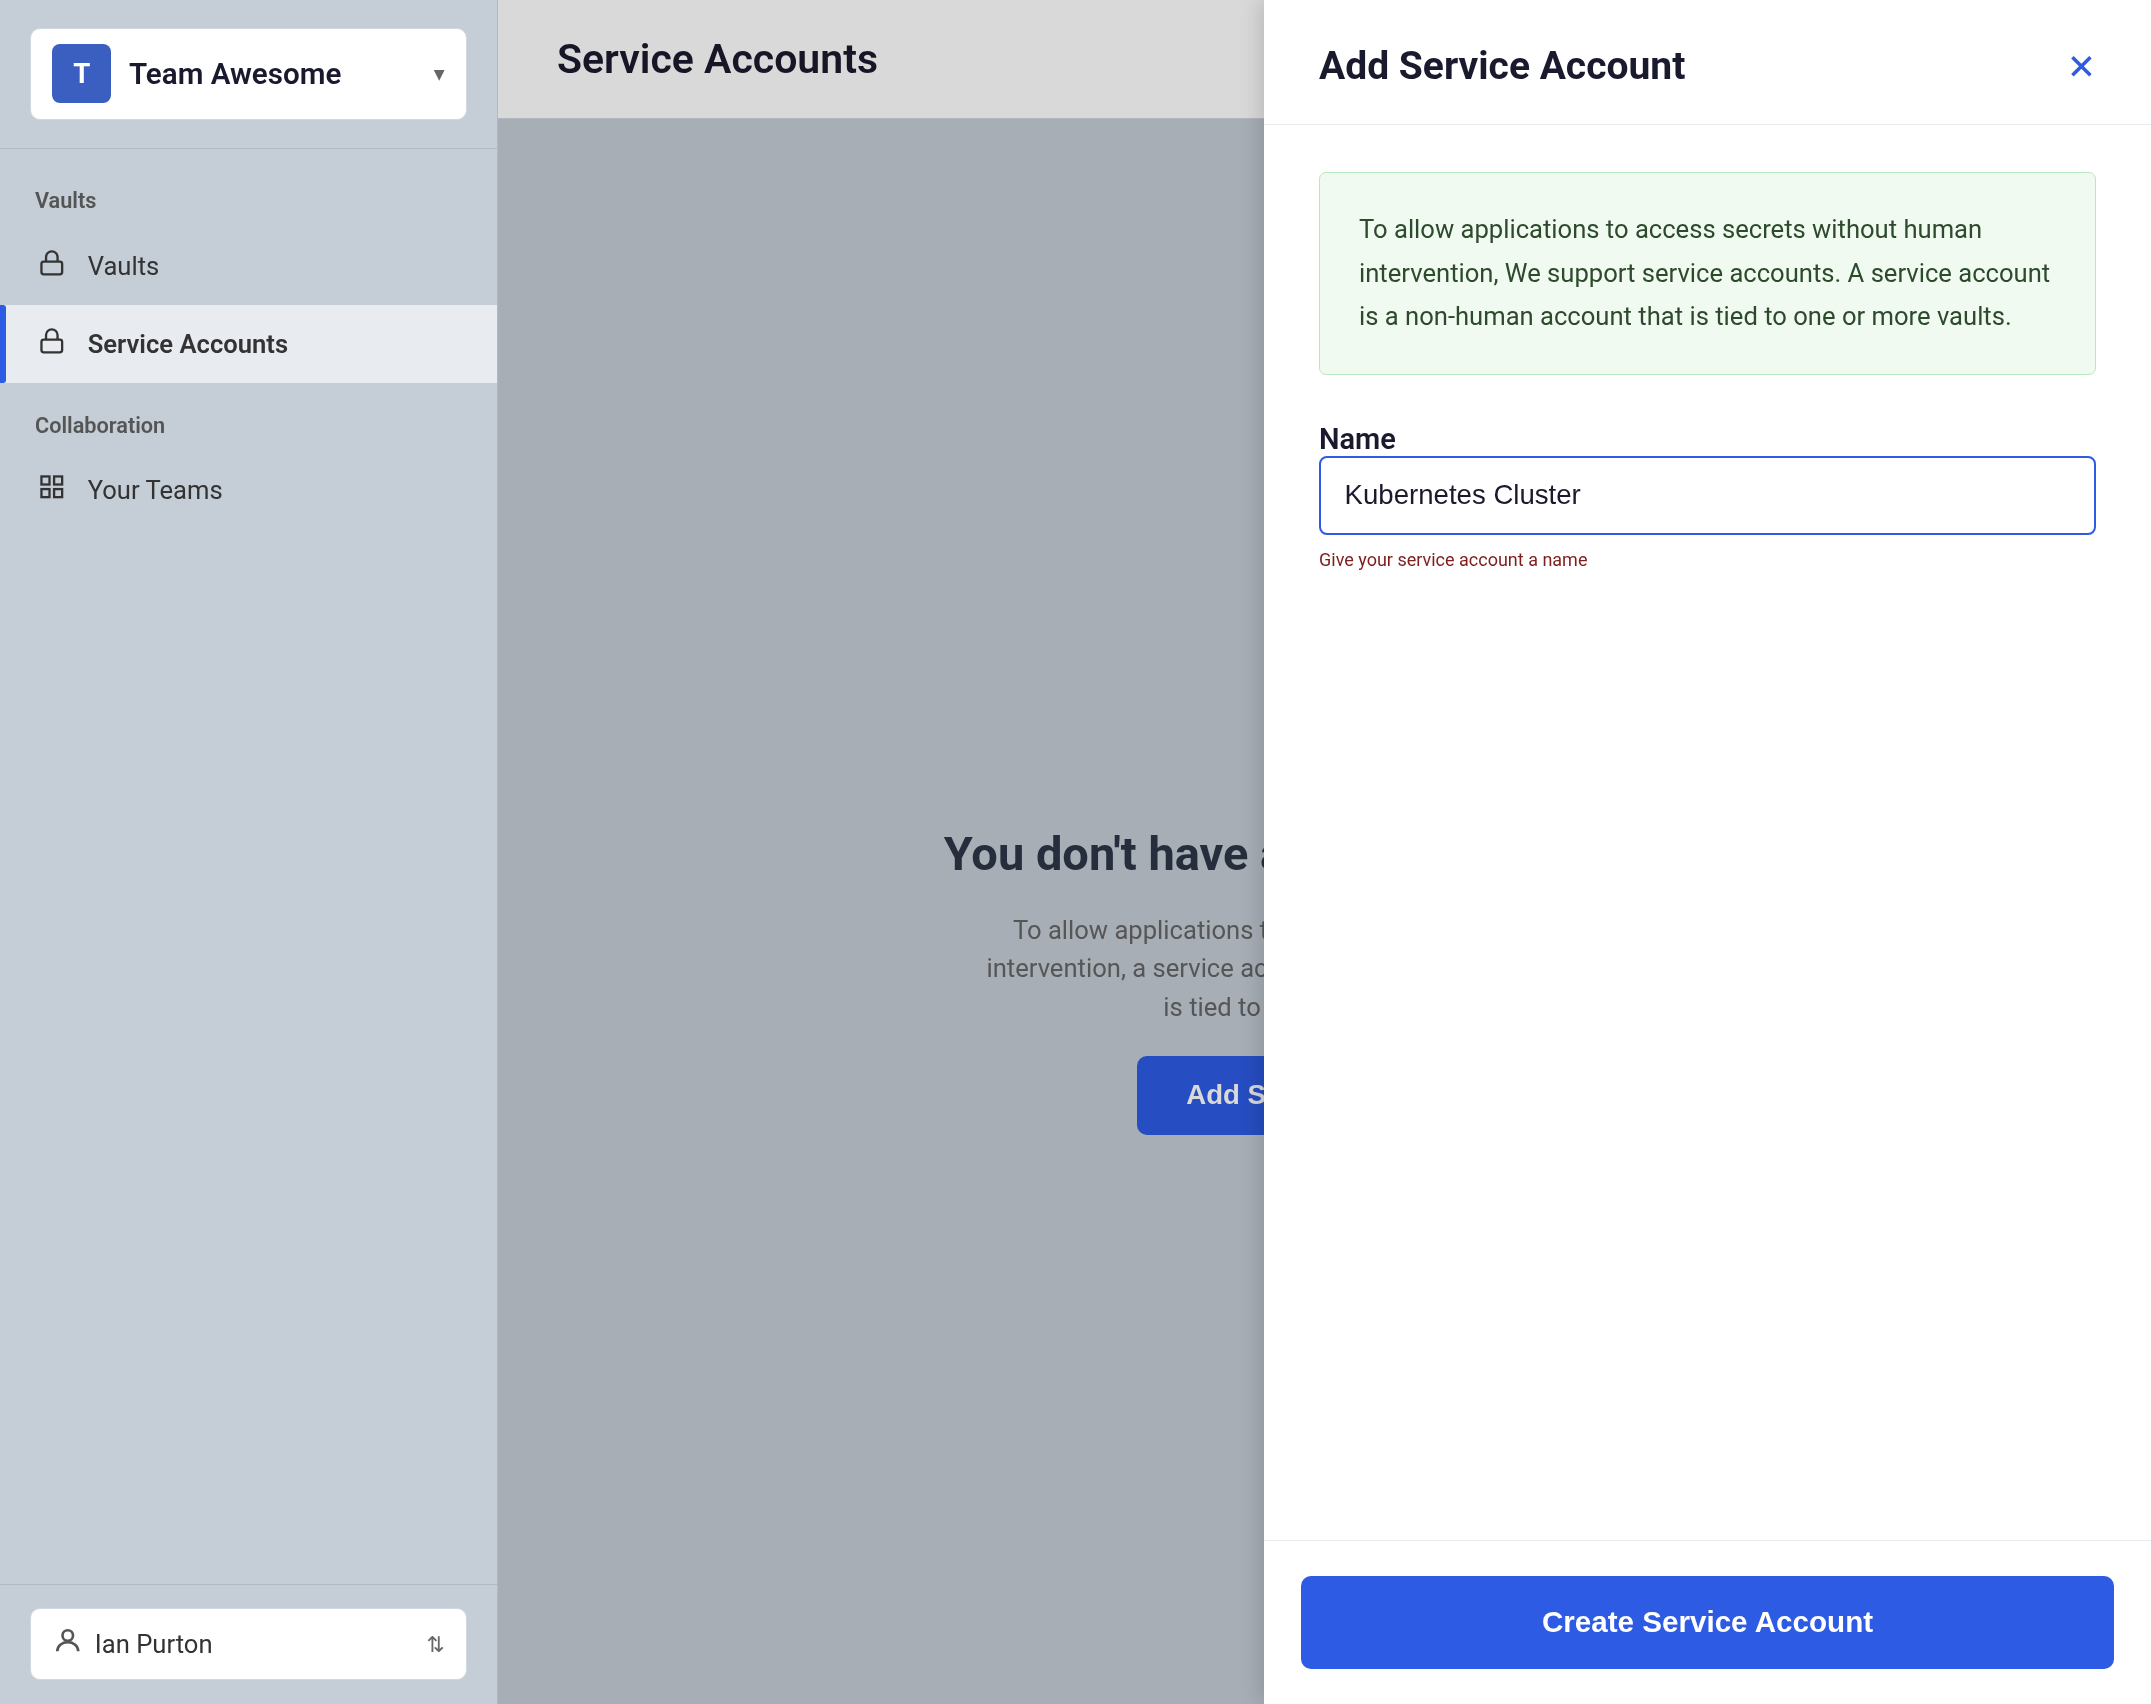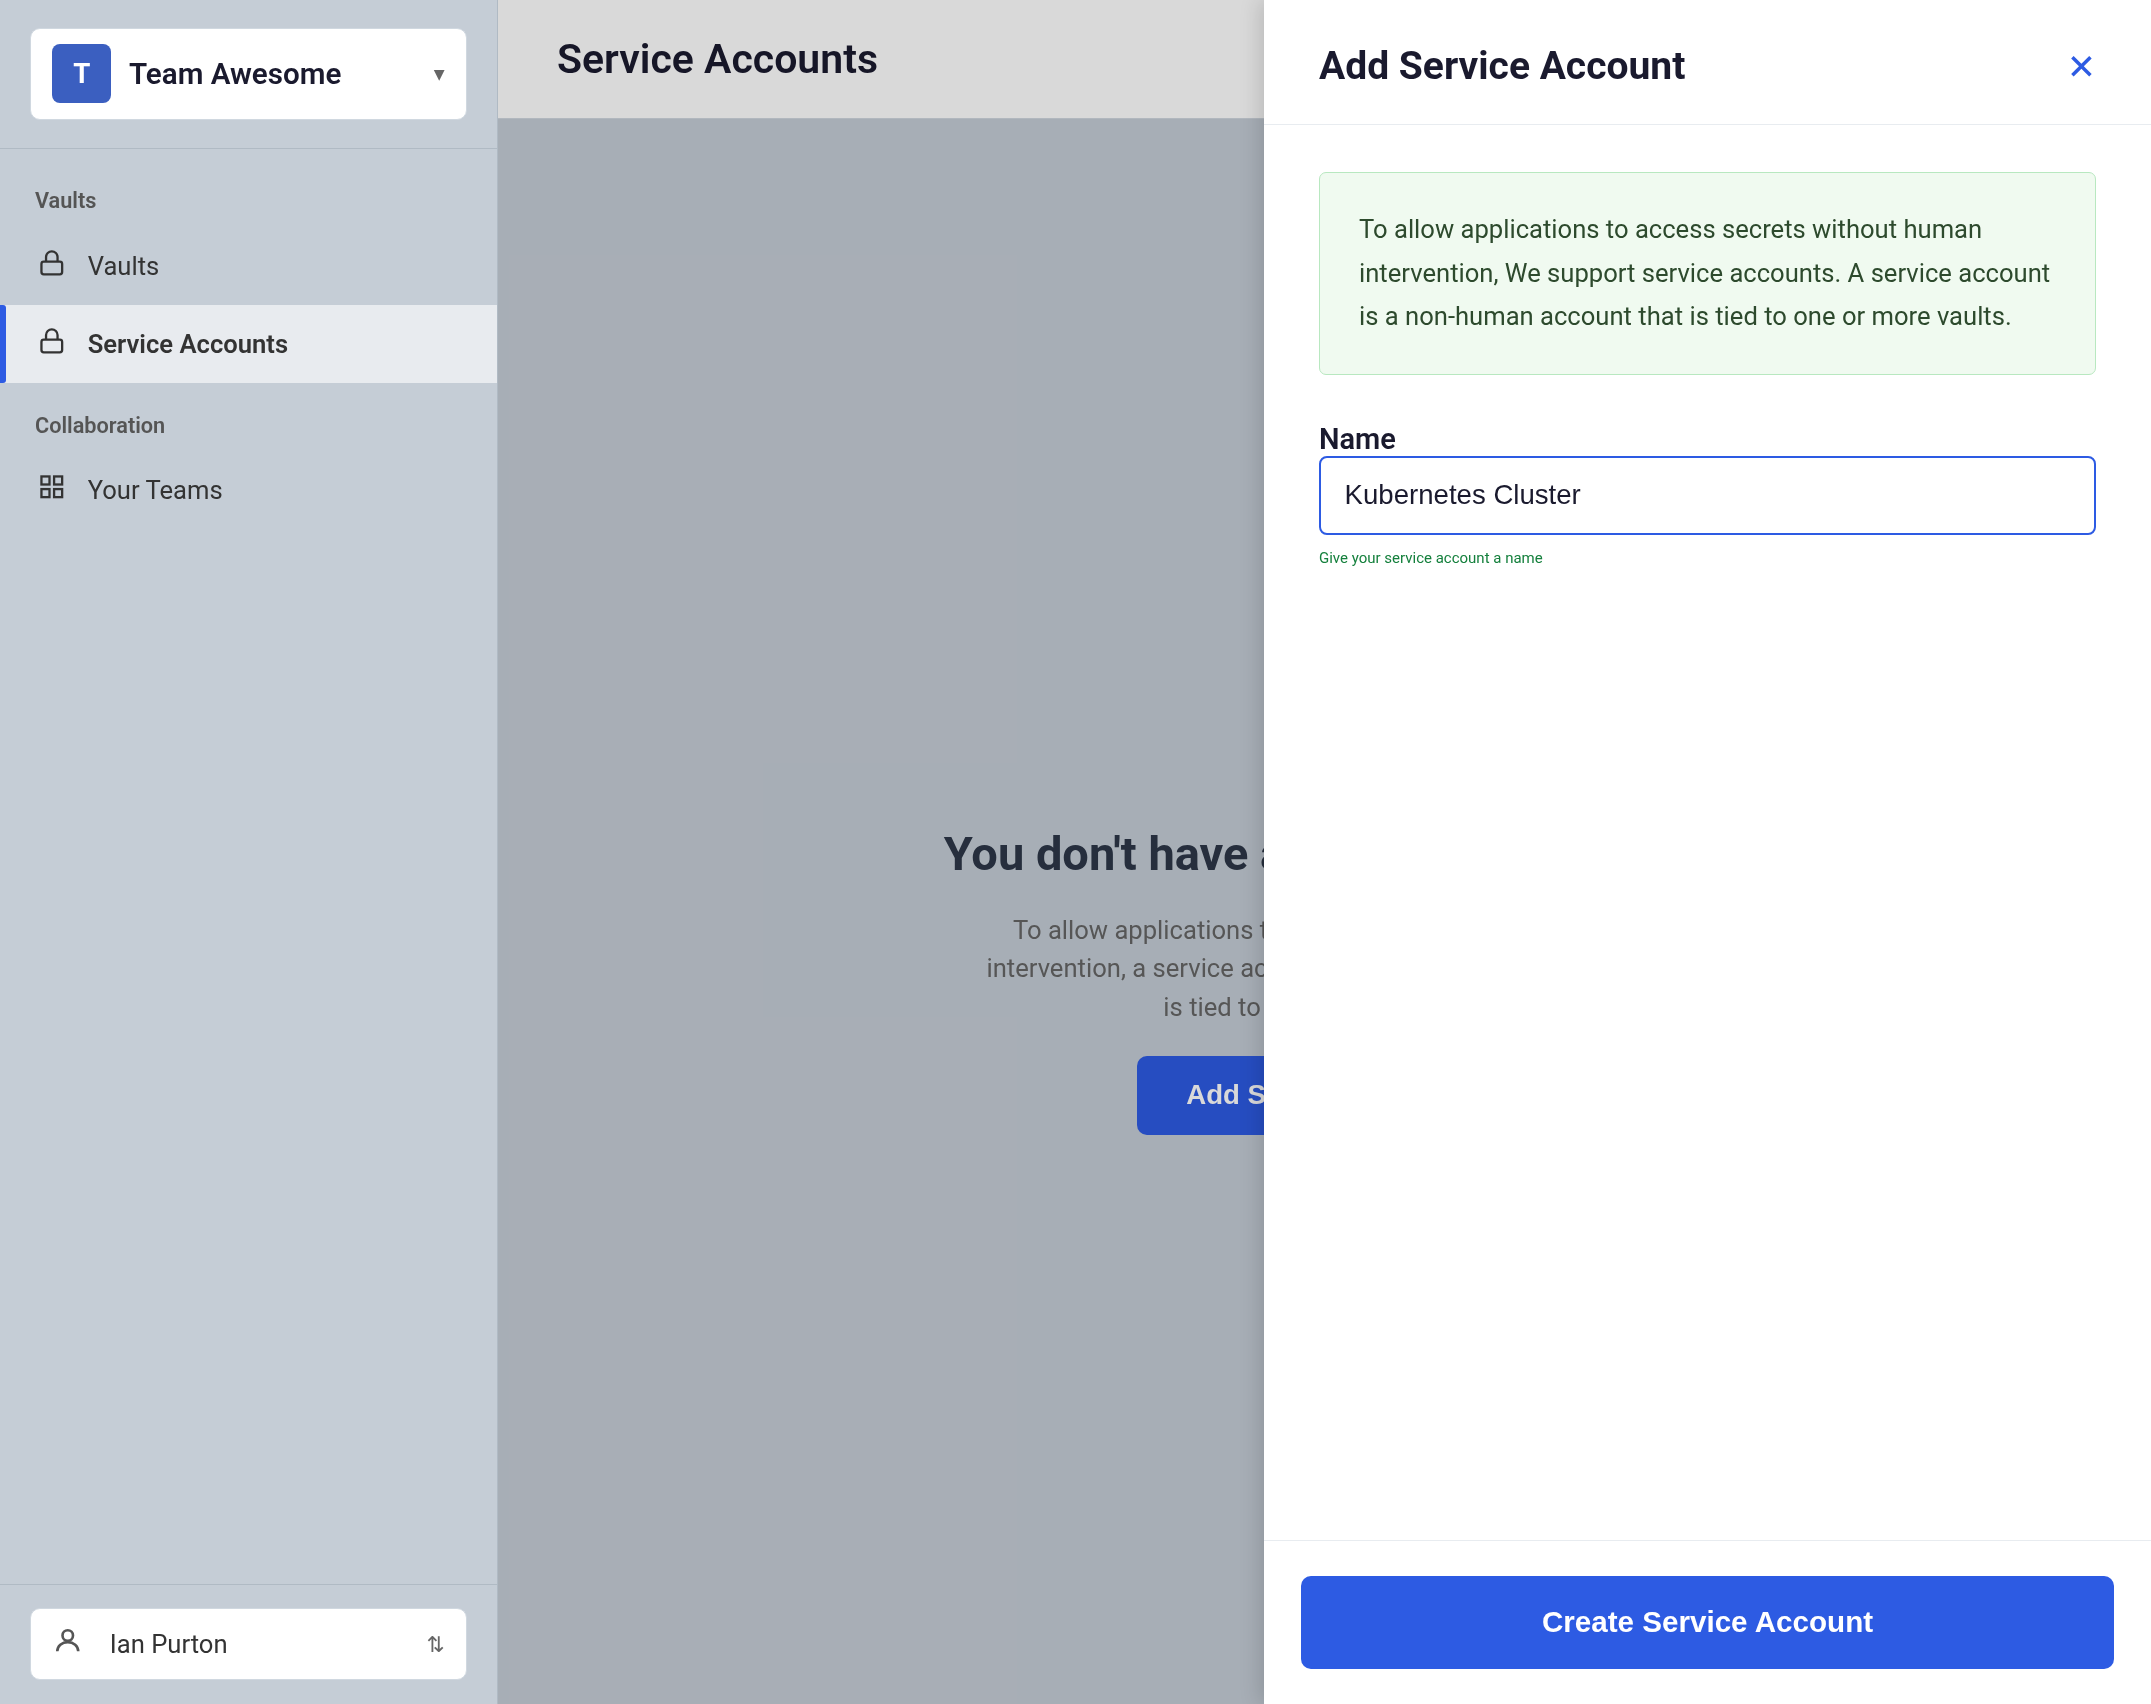--- a/index.html
+++ b/index.html
@@ -113,21 +113,21 @@
     }
 
     .sidebar-footer {
       padding: 23.6px 29.6px;
       border-top: 1px solid #b0bac4;
     }
 
     .user-selector {
       display: flex;
       align-items: center;
-      gap: 26px;
+      gap: 11px;
       background: white;
       border: 1px solid #d0d8e0;
       border-radius: 9.9px;
       padding: 15.8px 21.7px;
       cursor: pointer;
     }
 
     .user-icon {
       font-size: 29.6px;
       color: #555;
@@ -282,22 +282,22 @@
       border: 2px solid #2d5be3;
       border-radius: 7.9px;
       padding: 21.7px 23.6px;
       font-size: 27.6px;
       color: #1a1a2e;
       outline: none;
       margin-bottom: 13.8px;
     }
 
     .field-hint {
-      font-size: 15px;
-      color: #15803d;
+      font-size: 18px;
+      color: #7f1d1d;
     }
 
     .panel-footer {
       padding: 35px 37px;
       border-top: 1px solid #e8ecf0;
     }
 
     .create-btn {
       background: #2d5be3;
       color: white;

